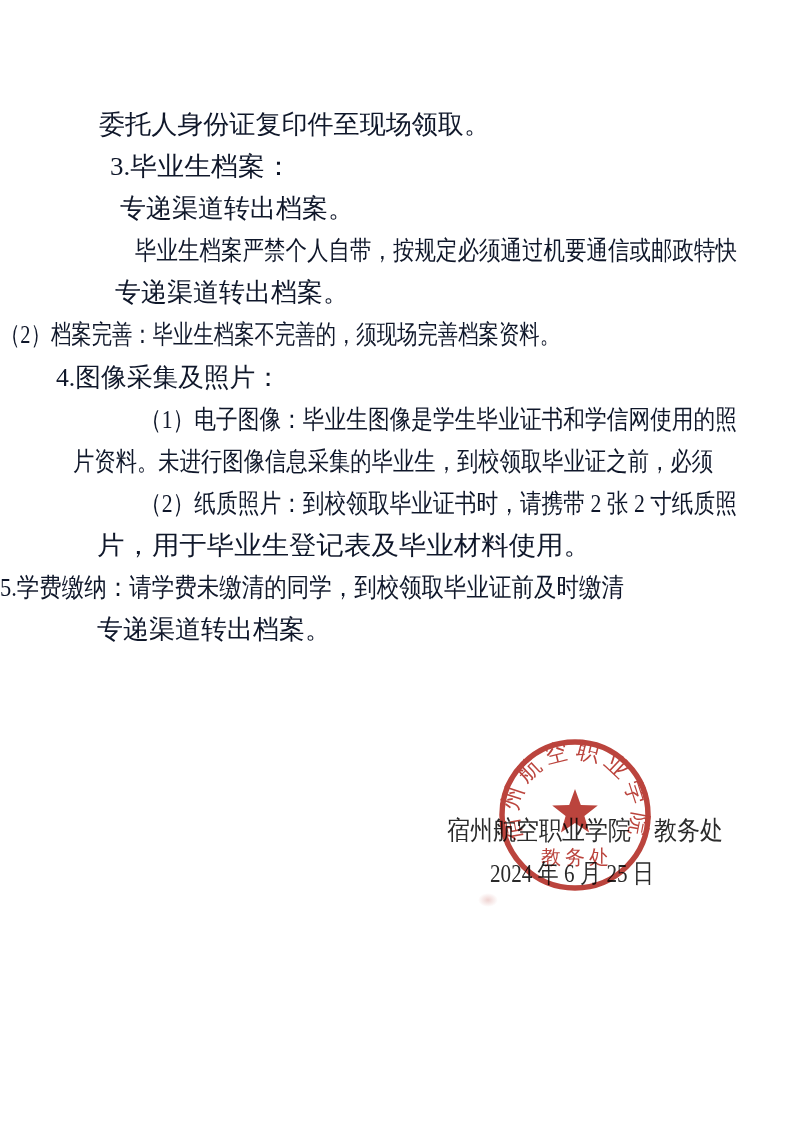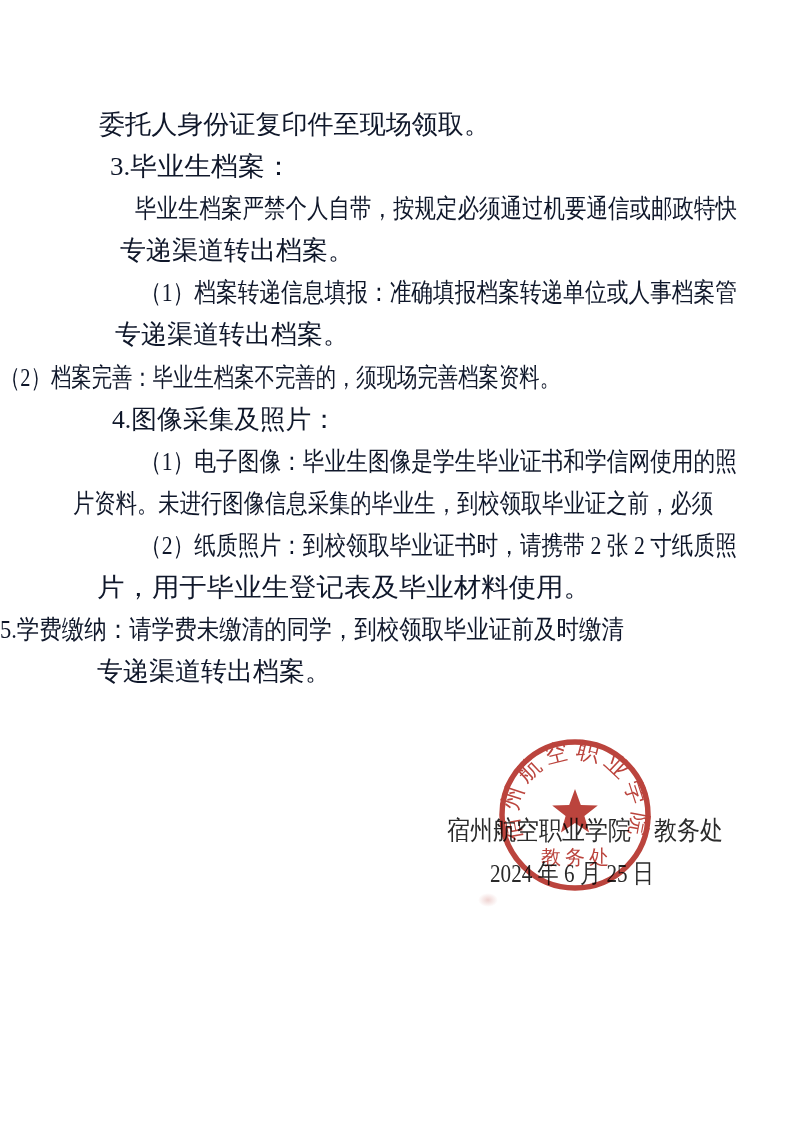--- a/index.html
+++ b/index.html
@@ -56,26 +56,25 @@
   .smudge-a{left:478px;top:893px;width:20px;height:14px;}
 </style>
 </head>
 <body>
 
 <div class="page">
 
   <div class="body-text">
     <div class="line" style="margin-left:99px"><span class="t" style="transform: scaleX(1.00256);">委托人身份证复印件至现场领取。</span></div>
     <div class="line" style="margin-left:110px"><span class="t" style="transform: scaleX(1.03704);">3.毕业生档案：</span></div>
+    <div class="line" style="margin-left:120px"><span class="t" style="transform: scaleX(1);">专递渠道转出档案。</span></div>
     <div class="line" style="margin-left:135px"><span class="t" style="transform: scaleX(0.826923);">毕业生档案严禁个人自带，按规定必须通过机要通信或邮政特快</span></div>
-    <div class="line" style="margin-left:120px"><span class="t" style="transform: scaleX(1);">专递渠道转出档案。</span></div>
-    <div class="line" style="margin-left:140px"><span class="t" style="transform: scaleX(0.834965);">（1）档案转递信息填报：准确填报档案转递单位或人事档案管</span></div>
     <div class="line" style="margin-left:115px"><span class="t" style="transform: scaleX(1);">专递渠道转出档案。</span></div>
     <div class="line" style=""><span class="t" style="transform: scaleX(0.783217);">（2）档案完善：毕业生档案不完善的，须现场完善档案资料。</span></div>
-    <div class="line" style="margin-left:112px"><span class="t" style="transform: scaleX(0.989011);">4.图像采集及照片：</span></div>
+    <div class="line" style="margin-left:56px"><span class="t" style="transform: scaleX(0.989011);">4.图像采集及照片：</span></div>
     <div class="line" style="margin-left:140px"><span class="t" style="transform: scaleX(0.834965);">（1）电子图像：毕业生图像是学生毕业证书和学信网使用的照</span></div>
     <div class="line" style="margin-left:73px"><span class="t" style="transform: scaleX(0.820513);">片资料。未进行图像信息采集的毕业生，到校领取毕业证之前，必须</span></div>
     <div class="line" style="margin-left:140px"><span class="t" style="transform: scaleX(0.834965);">（2）纸质照片：到校领取毕业证书时，请携带 2 张 2 寸纸质照</span></div>
     <div class="line" style="margin-left:97px"><span class="t" style="transform: scaleX(1.05556);">片，用于毕业生登记表及毕业材料使用。</span></div>
     <div class="line" style=""><span class="t" style="transform: scaleX(0.864865);">5.学费缴纳：请学费未缴清的同学，到校领取毕业证前及时缴清</span></div>
     <div class="line" style="margin-left:97px"><span class="t" style="transform: scaleX(1);">专递渠道转出档案。</span></div>
   </div>
 
   <div class="signature"><span class="t" style="transform: scaleX(0.884615);">宿州航空职业学院　教务处</span></div>
 

